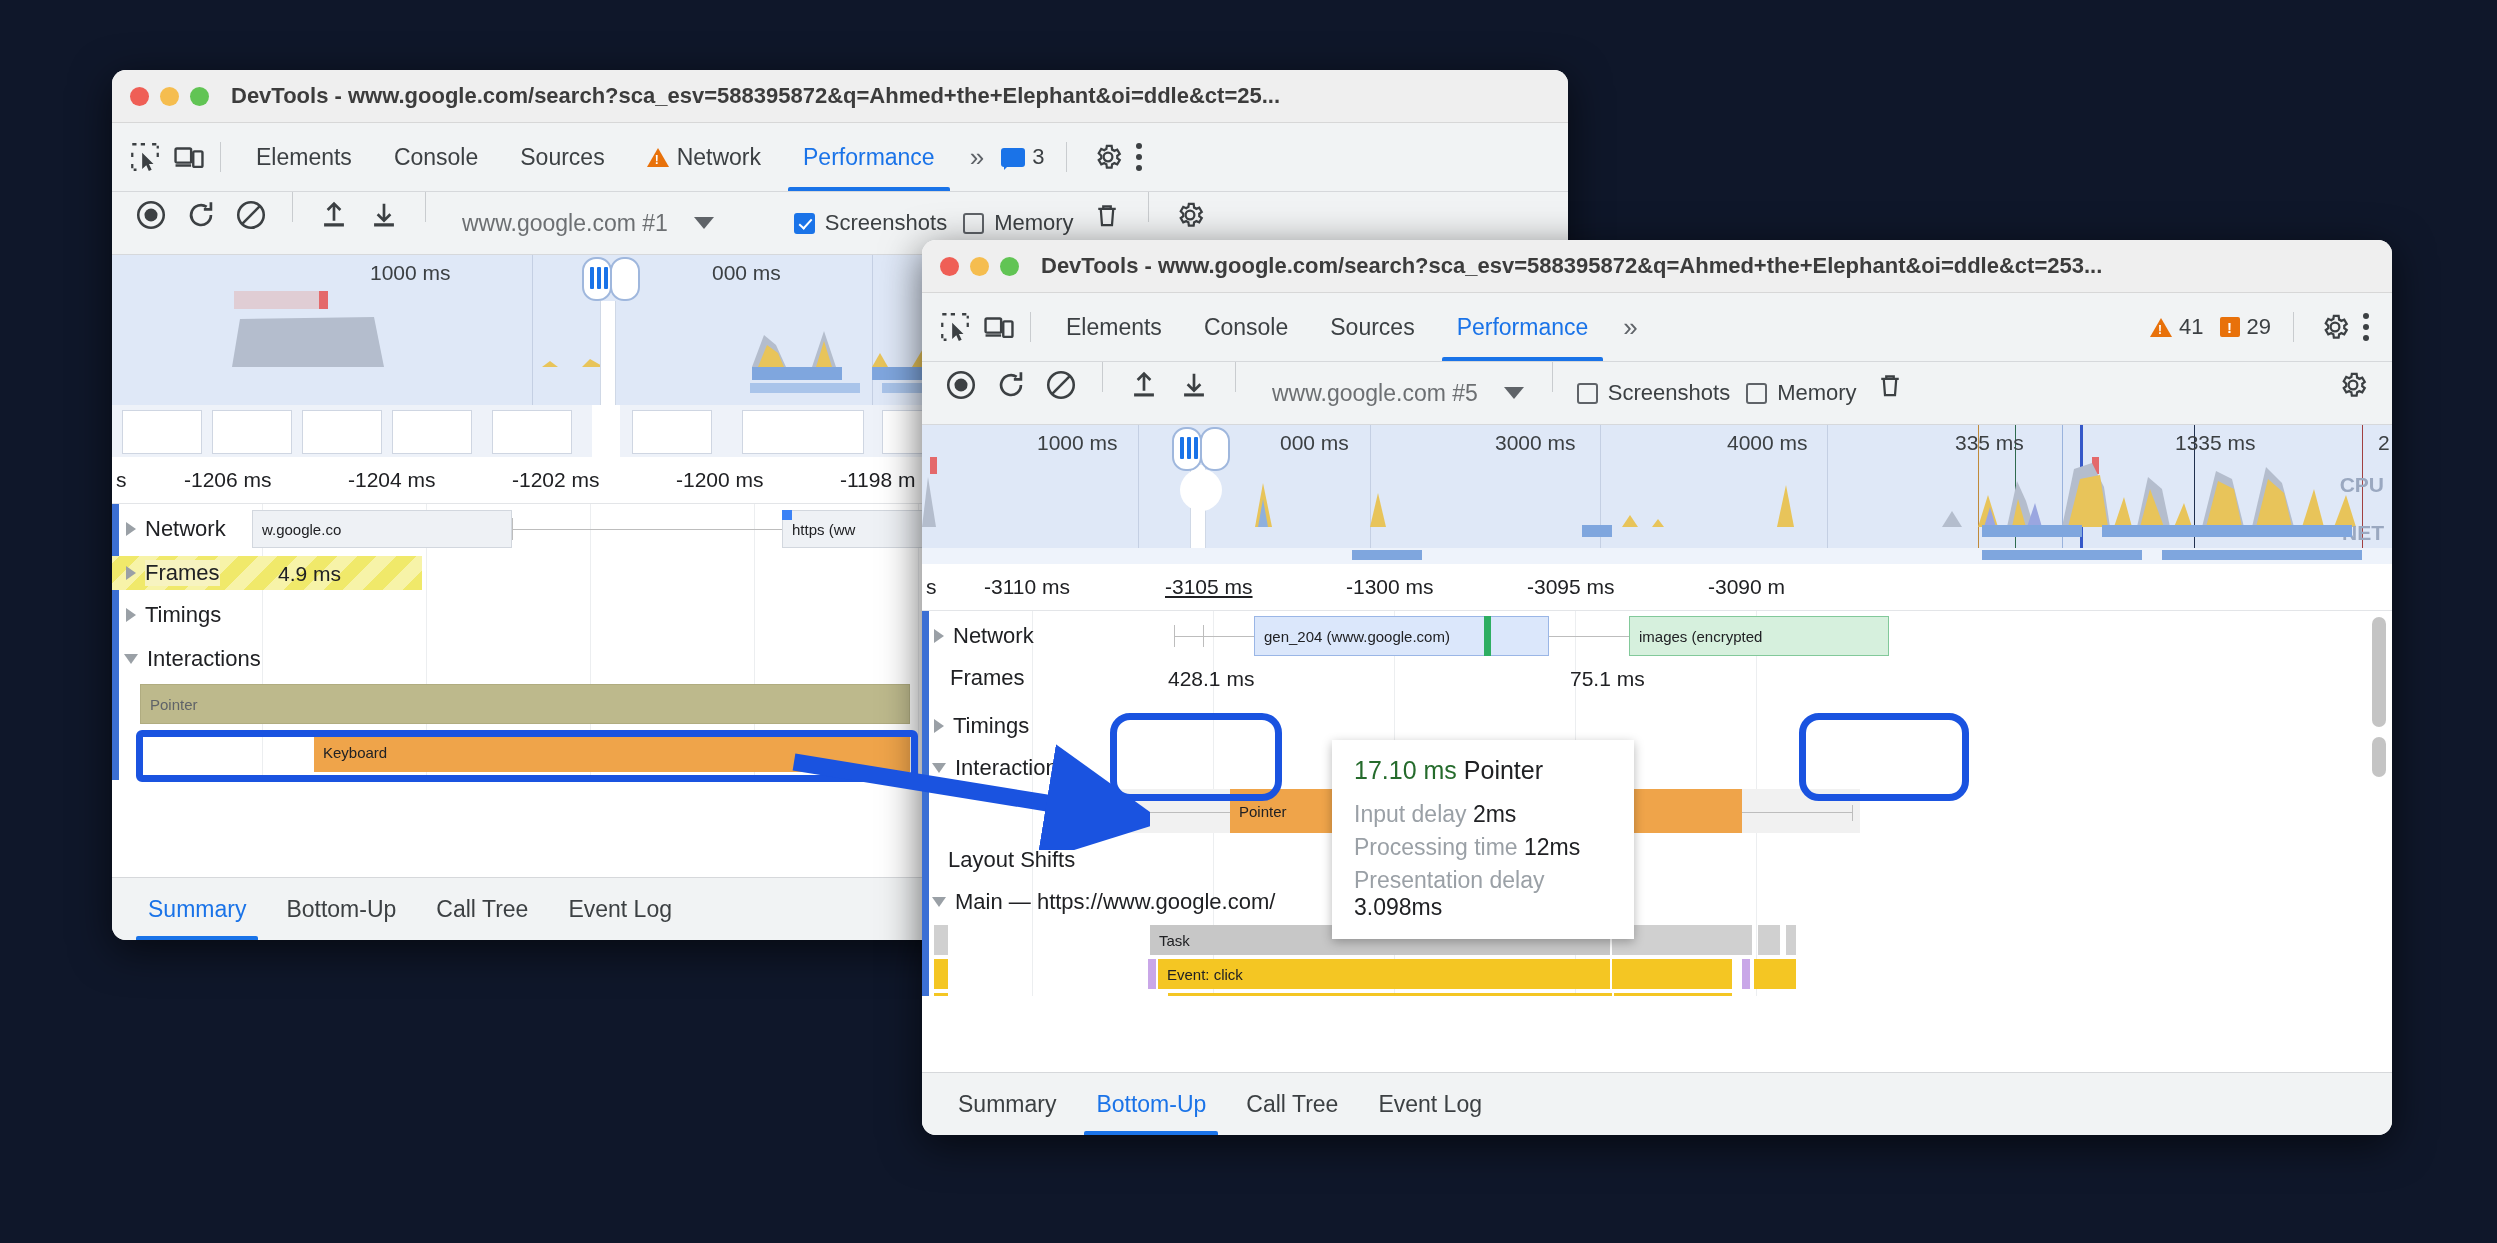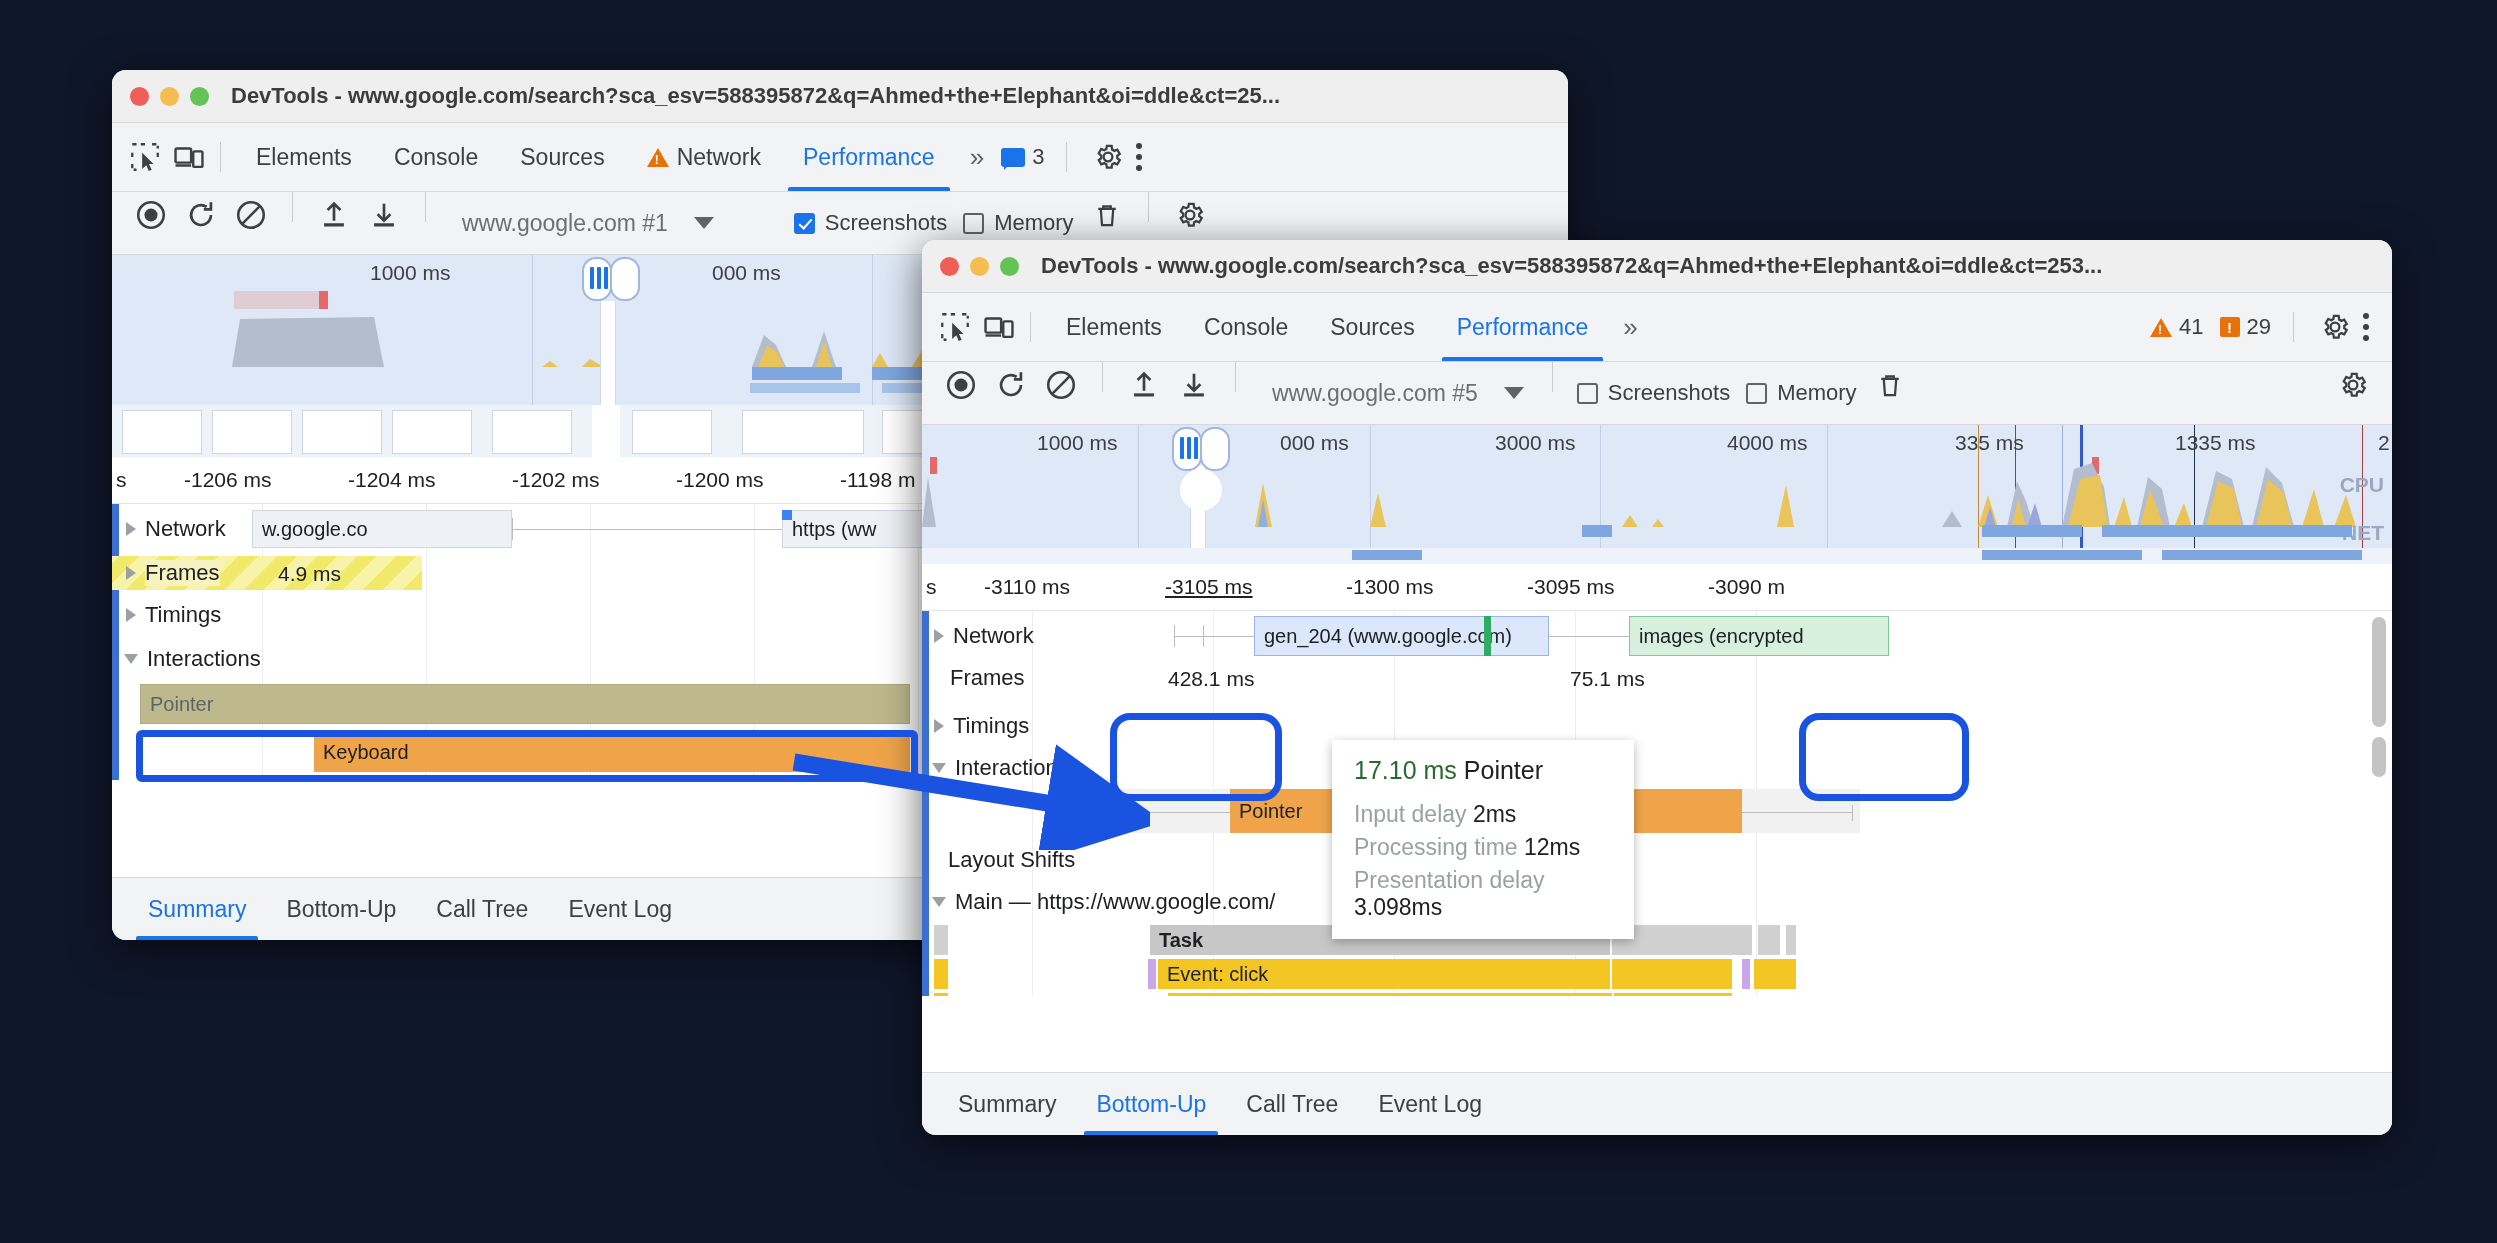--- a/index.html
+++ b/index.html
@@ -62,21 +62,21 @@
   
   .axis{position:relative;height:46px;background:#fff;border-bottom:1px solid #e3e5e8;}
   .axis .t{position:absolute;font-size:21px;color:#202124;top:11px;}
 
   
   .tracks{position:relative;background:#fff;overflow:hidden;}
   .trow{position:relative;}
   .tlabel{position:absolute;font-size:22px;color:#202124;display:flex;align-items:center;gap:9px;z-index:6;background:transparent;}
   .tri{width:0;height:0;border-left:10px solid #9aa0a6;border-top:7px solid transparent;border-bottom:7px solid transparent;}
   .tri.down{border-left:7px solid transparent;border-right:7px solid transparent;border-top:10px solid #9aa0a6;border-bottom:0;}
-  .bar{position:absolute;box-sizing:border-box;display:flex;align-items:center;font-size:20px;color:#202124;padding-left:9px;white-space:nowrap;overflow:hidden;}
+  .bar{position:absolute;box-sizing:border-box;display:flex;align-items:center;font-size:15px;color:#202124;padding-left:9px;white-space:nowrap;overflow:hidden;}
   .pointer-bar{background:#bdb98c;border:1px solid #b0ac80;color:#5f6368;}
   .kb-bar{background:#efa44a;}
   .frames-hatch{background:repeating-linear-gradient(-45deg,#f0e96a 0 14px,#f7f3a8 14px 28px);}
   .netbar{background:#dbe7fb;border:1px solid #9ab6e6;}
   .netbar.green{background:#d6f0dd;border-color:#82c99a;}
   .netline{position:absolute;height:1px;background:#bdbdbd;}
   .netcap{position:absolute;width:1px;background:#bdbdbd;}
   .task{background:#c7c7c7;}
   .yellowbar{background:#f4c623;}
   .graybar{background:#d0d0d0;}
@@ -668,21 +668,21 @@
         </div>
       </div>
 
       <div class="trow" style="height:40px;">
         <div class="tlabel" style="left:10px;top:4px;">
           <span class="tri down"></span>
           <span>Main — https://www.google.com/</span>
         </div>
       </div>
 
-      <div class="trow" style="height:34px;font-weight:bold;">
+      <div class="trow" style="height:34px;">
         <div class="bar graybar" style="left:12px;top:0;width:14px;height:30px;"></div>
         <div class="bar task" style="left:228px;top:0;width:460px;height:30px;">
           <span>Task</span>
         </div>
         <div class="bar graybar" style="left:690px;top:0;width:140px;height:30px;"></div>
         <div class="bar graybar" style="left:836px;top:0;width:22px;height:30px;"></div>
         <div class="bar graybar" style="left:864px;top:0;width:10px;height:30px;"></div>
       </div>
 
       <div class="trow" style="height:34px;">

